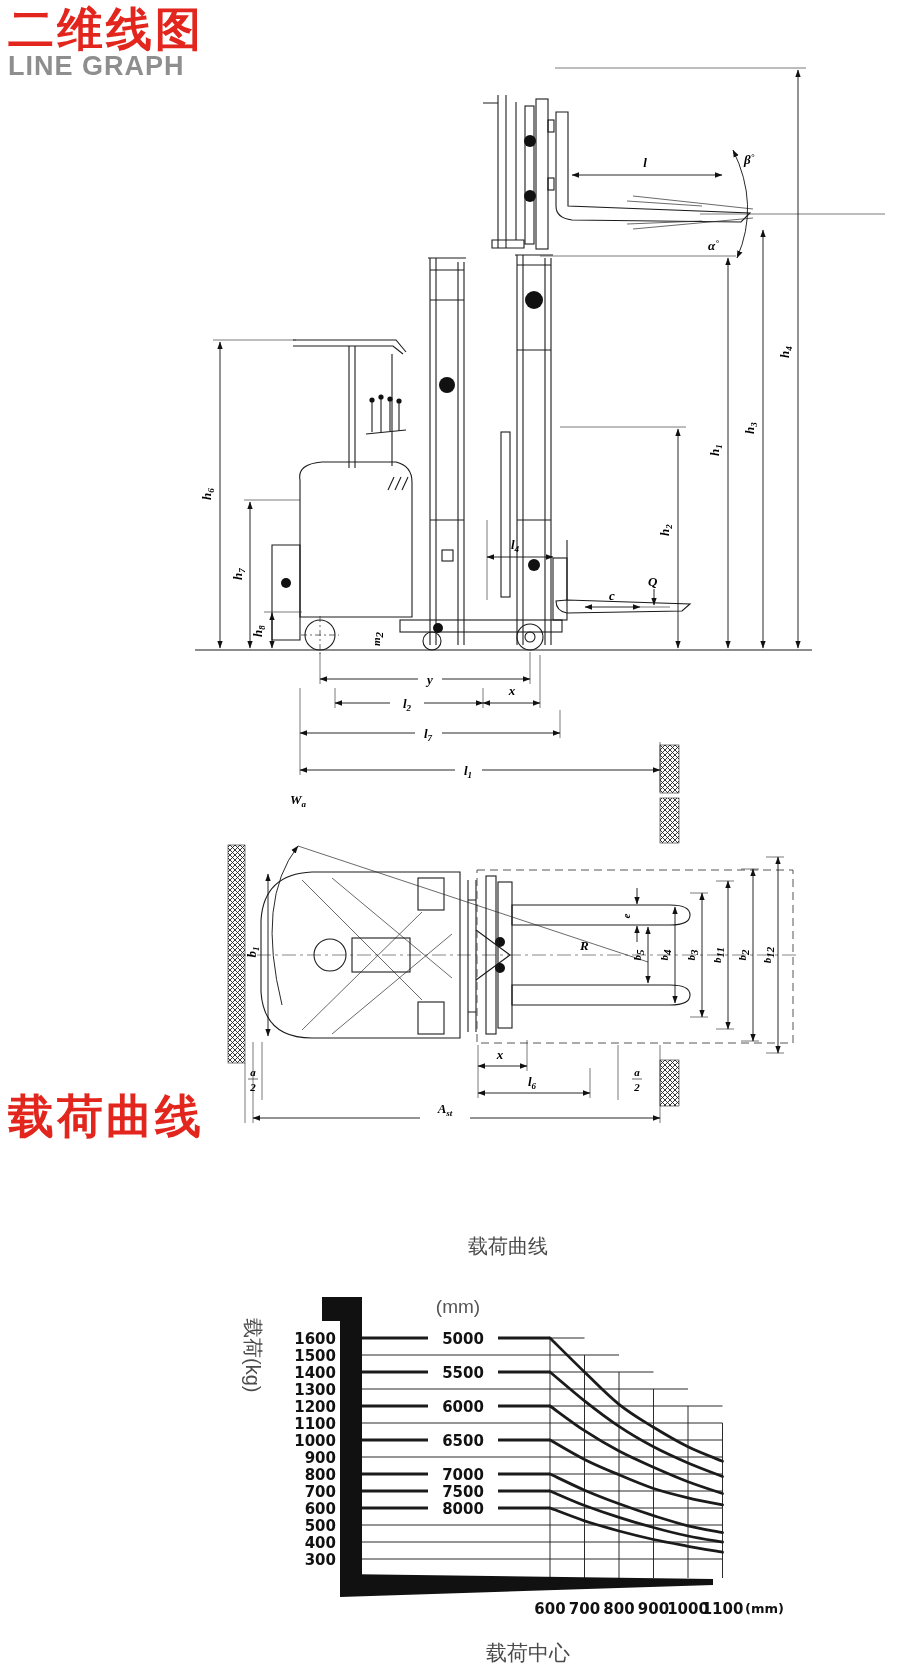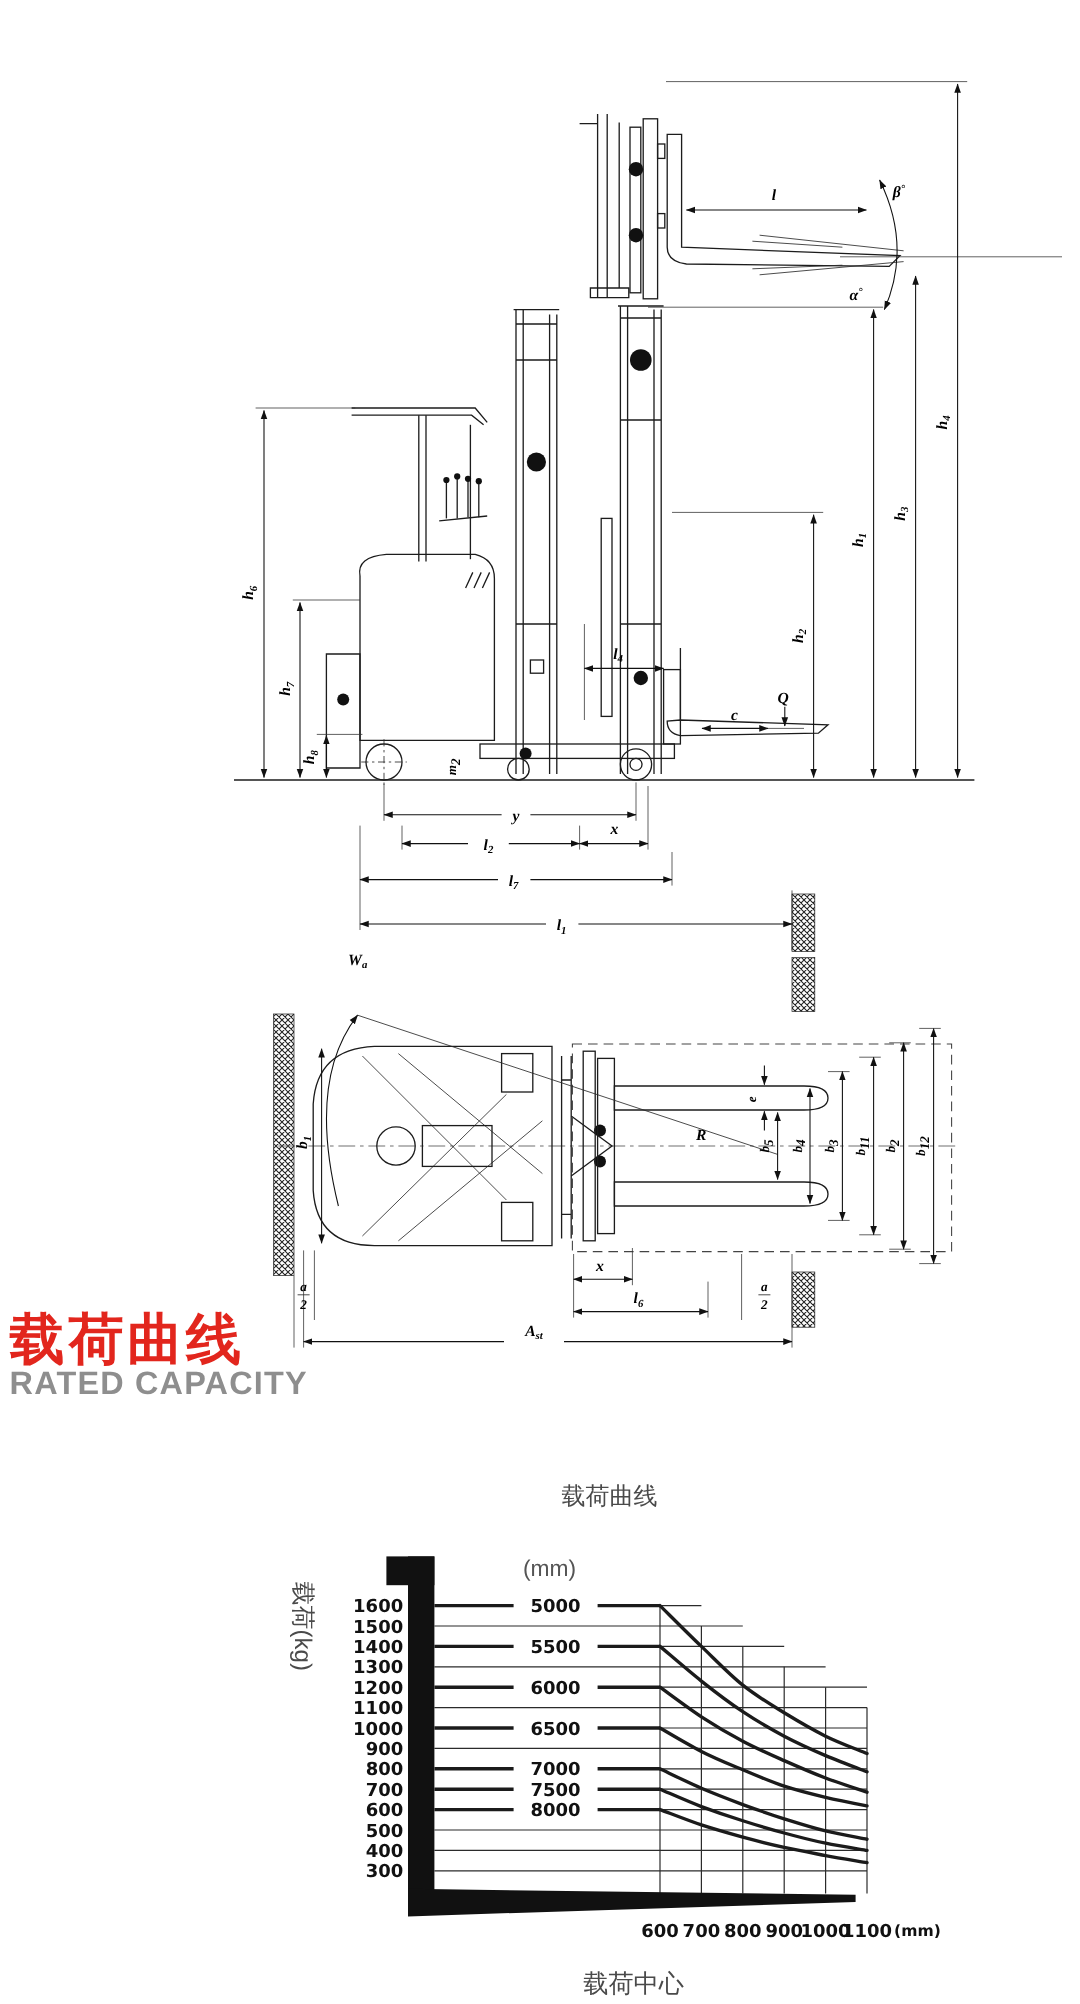--- a/index.html
+++ b/index.html
@@ -19,24 +19,27 @@
   .blk{fill:#111;stroke:none;}
   .dl{font:italic bold 13px "Liberation Serif",serif;fill:#000;}
   .dl .sb{font-size:9px;}
   .dls{font:italic bold 11px "Liberation Serif",serif;fill:#000;}
 </style>
 </head>
 <body>
 
 <div class="page">
 
+  <div class="hdr" style="top:6px;">
+    <div class="t" style="color:#e2261d;">二维线图</div>
+    <div class="s" style="color:#8e8e8e;">LINE GRAPH</div>
+  </div>
 
   <div class="hdr" style="top:1093px;">
     <div class="t" style="color:#e2261d;">载荷曲线</div>
-    <div class="s" style="color:#8e8e8e;">RATED CAPACITY</div>
   </div>
 
   <svg style="top:0;" width="900" height="1135" viewBox="0 0 900 1135">
     <defs>
       <marker id="ar" viewBox="0 0 10 10" refX="9" refY="5" markerWidth="9" markerHeight="9" orient="auto-start-reverse">
         <path d="M0,1.6 L9.5,5 L0,8.4 z" fill="#111"></path>
       </marker>
       <pattern id="hatch" patternUnits="userSpaceOnUse" width="5" height="5">
         <path d="M0,5 L5,0 M-1,1 L1,-1 M4,6 L6,4 M0,0 L5,5" stroke="#222" stroke-width="0.9"></path>
       </pattern>

